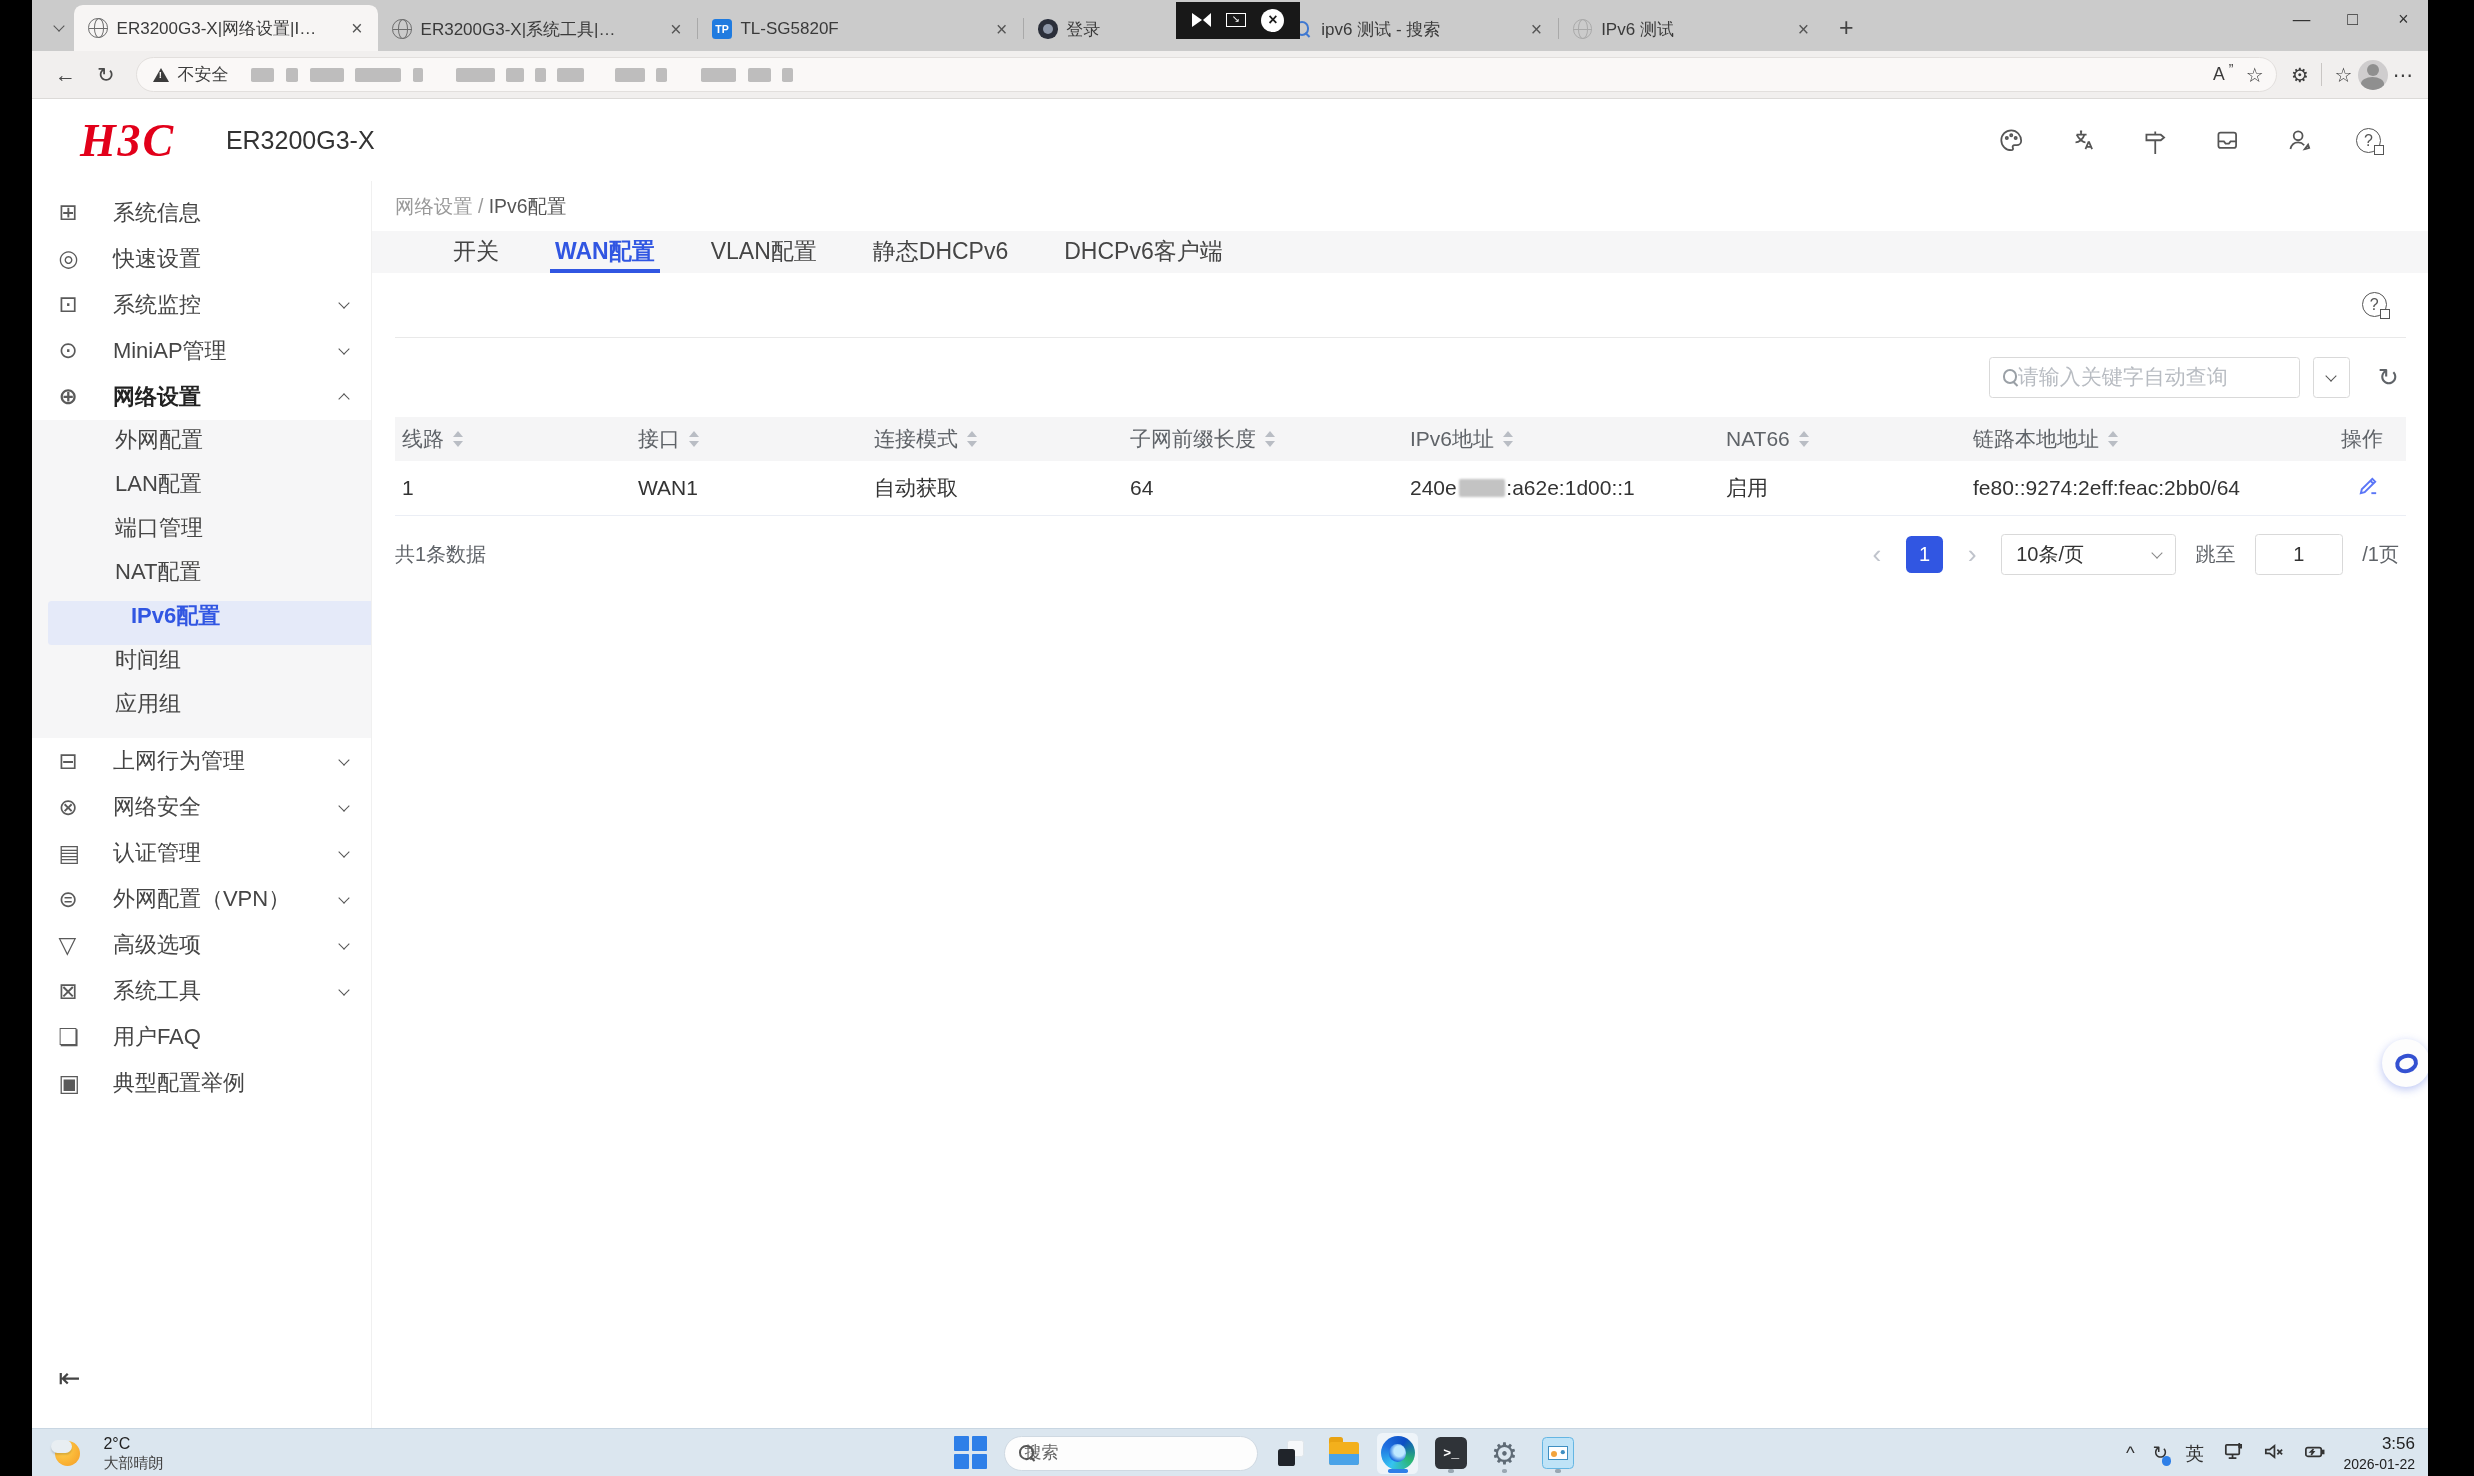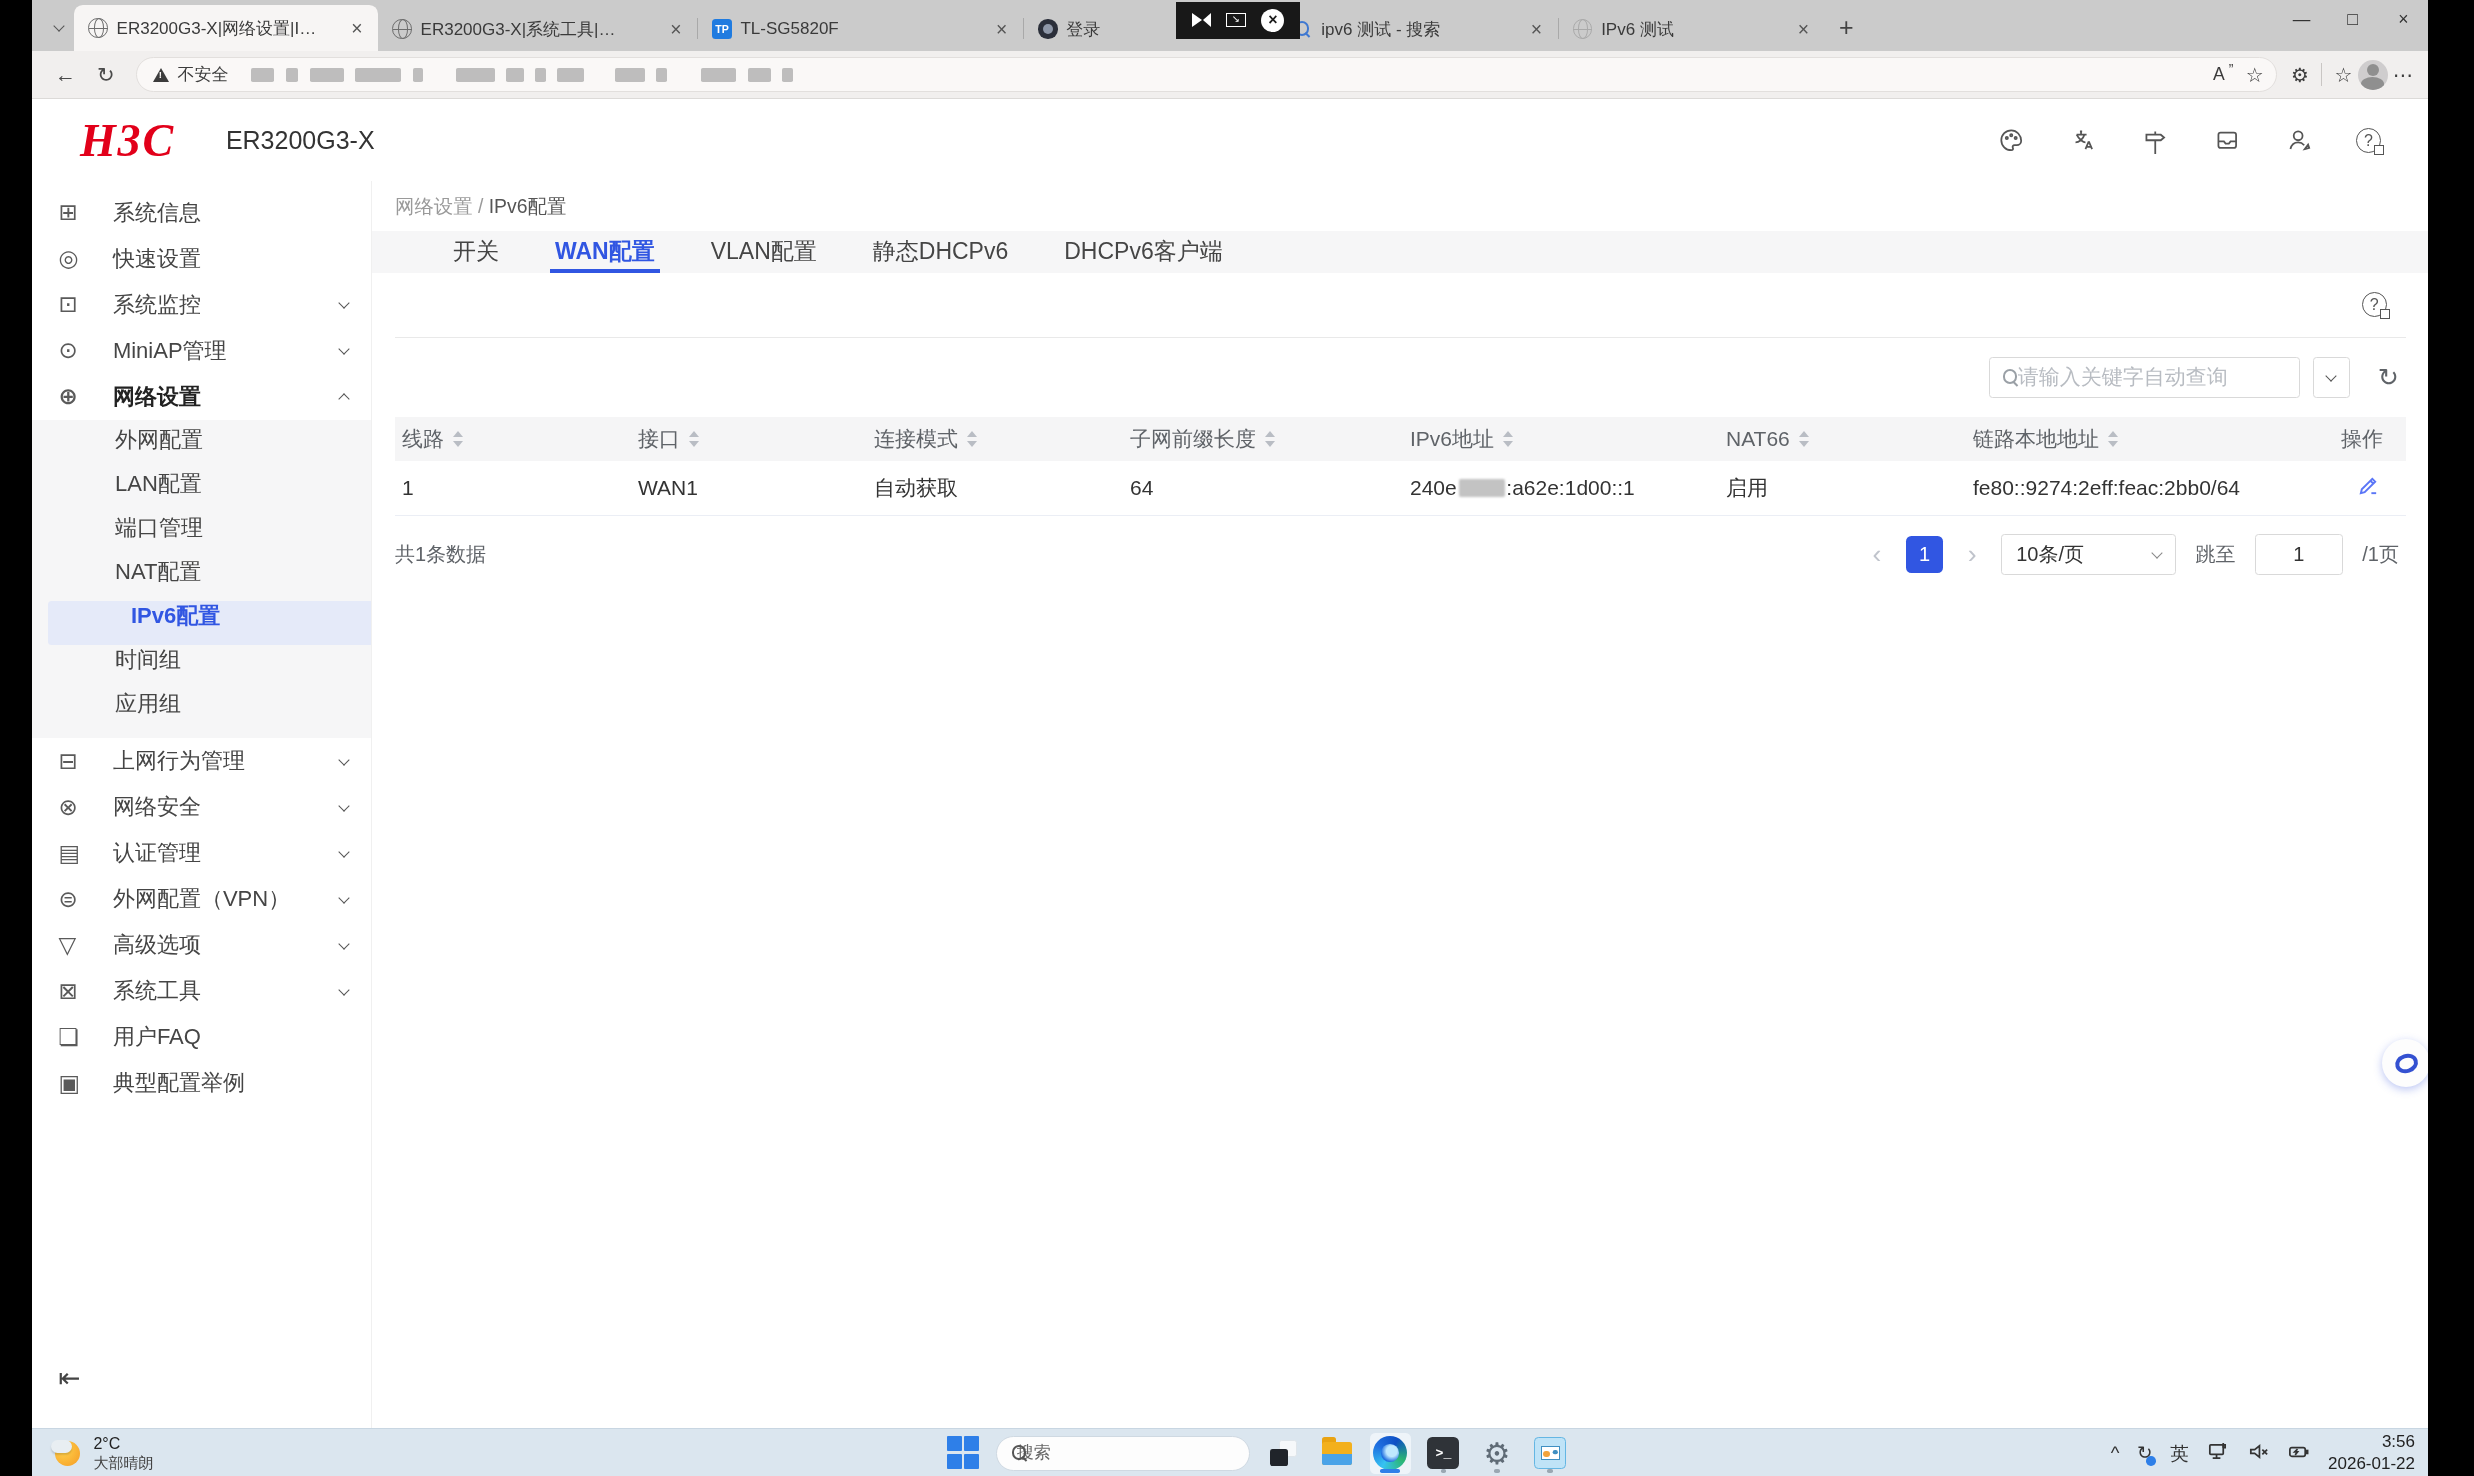--- a/index.html
+++ b/index.html
@@ -132,21 +132,21 @@
   .pg-cur { width:37px; height:37px; background:#3156e2; color:#fff; font-size:20px; border-radius:5.3px; display:flex; align-items:center; justify-content:center; }
   .pg-size { width:175px; height:41px; border:0.9px solid #d9d9d9; border-radius:3.5px; display:flex; align-items:center; padding:0 14px; color:#333; }
   .pg-size .chev { margin-left:auto; border-color:#888; }
   .jump-input { width:88px; height:41px; border:0.9px solid #d9d9d9; border-radius:3.5px; text-align:center; font-size:20px; color:#333; outline:0; }
 
   .fab { position:absolute; left:2350px; top:1039px; width:48px; height:48px; background:#fdfdfd; border-radius:50%; box-shadow:0 2.6px 8.8px rgba(60,90,220,.35); display:flex; align-items:center; justify-content:center; z-index:20; }
   .fab-ring { width:23px; height:18.5px; border:4.4px solid #3451d1; border-radius:50%; transform:rotate(-18deg); }
 
   
   .taskbar { position:absolute; left:0; right:0; bottom:0; height:49px; background:#dbe6ef; border-top:0.9px solid #c8d6e2; display:flex; align-items:center; z-index:40; }
-  .tb-weather { display:flex; align-items:center; gap:8px; padding-left:19.4px; width:371px; }
+  .tb-weather { display:flex; align-items:center; gap:18px; padding-left:19.4px; width:371px; }
   .w-icon { position:relative; width:34px; height:34px; }
   .w-sun { position:absolute; left:3.5px; top:5.3px; width:25px; height:25px; border-radius:50%; background:radial-gradient(circle at 35% 35%, #ffd34d, #f59a23); }
   .w-cloud { position:absolute; left:0px; top:3.5px; width:21px; height:13.2px; border-radius:8.8px; background:#e8eef2; box-shadow:0 1.8px 1.8px rgba(0,0,0,.15); }
   .w-text { display:flex; flex-direction:column; line-height:1.25; }
   .w-temp { font-size:16px; color:#222; }
   .w-cond { font-size:15px; color:#444; }
   .tb-center { display:flex; align-items:center; gap:12.4px; margin:0 auto; }
   .start { width:34px; height:34px; display:grid; grid-template-columns:15px 15px; grid-template-rows:15px 15px; gap:2.6px; padding:0; }
   .start i { background:#2e7fe8; border-radius:0.9px; }
   .tb-search { width:254px; height:35px; background:#fdfdfd; border:0.9px solid #cfd9e2; border-radius:17.6px; display:flex; align-items:center; padding:0 5.3px 0 12.4px; gap:7px; color:#555; }
@@ -173,21 +173,21 @@
   .gear-g { font-size:30px; color:#5f6b76; }
   .taskmgr { width:32px; height:32px; background:#bfe3f7; border:0.9px solid #64b6e3; border-radius:4.4px; display:flex; align-items:center; justify-content:center; }
   .taskmgr i { width:19.4px; height:14px; background:#fff; border:0.9px solid #3f8fc2; display:block; position:relative; }
   .taskmgr i::after { content:""; position:absolute; left:1.8px; bottom:1.8px; width:6.2px; height:6.2px; border-radius:50%; background:#f2a33c; box-shadow:8.8px -1.8px 0 -0.9px #3f8fc2; }
   .tb-right { display:flex; align-items:center; gap:17.6px; padding-right:14px; }
   .tray-ic { font-size:18.5px; color:#333; position:relative; }
   .sync-dot::after { content:""; position:absolute; right:-3.5px; bottom:-1.8px; width:9.7px; height:9.7px; border-radius:50%; background:#2e7fe8; }
   .tray-svg svg { width:23px; height:23px; stroke:#333; fill:none; stroke-width:1.8; }
   .clock { text-align:right; line-height:1.3; }
   .clock .t { font-size:17px; color:#222; }
-  .clock .d { font-size:17px; color:#222; }
+  .clock .d { font-size:14px; color:#222; }
 </style>
 </head>
 <body>
 
 <div class="bar-black bar-left"></div>
 <div class="bar-black bar-right"></div>
 
 <div class="desktop">
 
   <div class="tabstrip">

